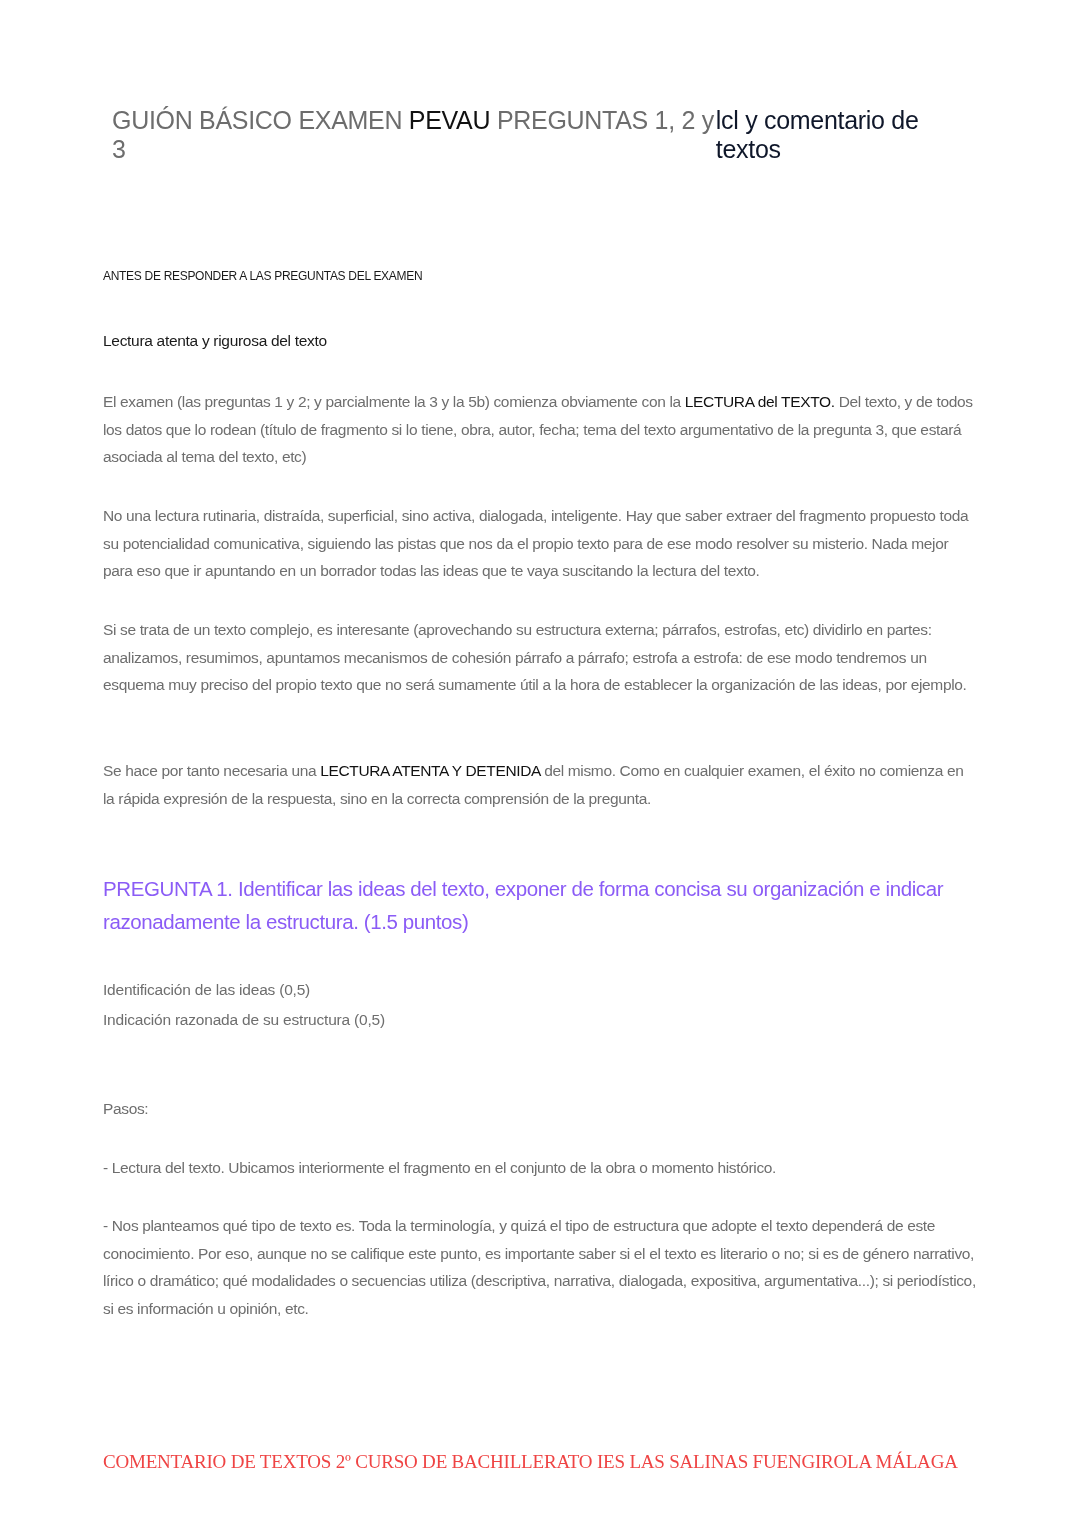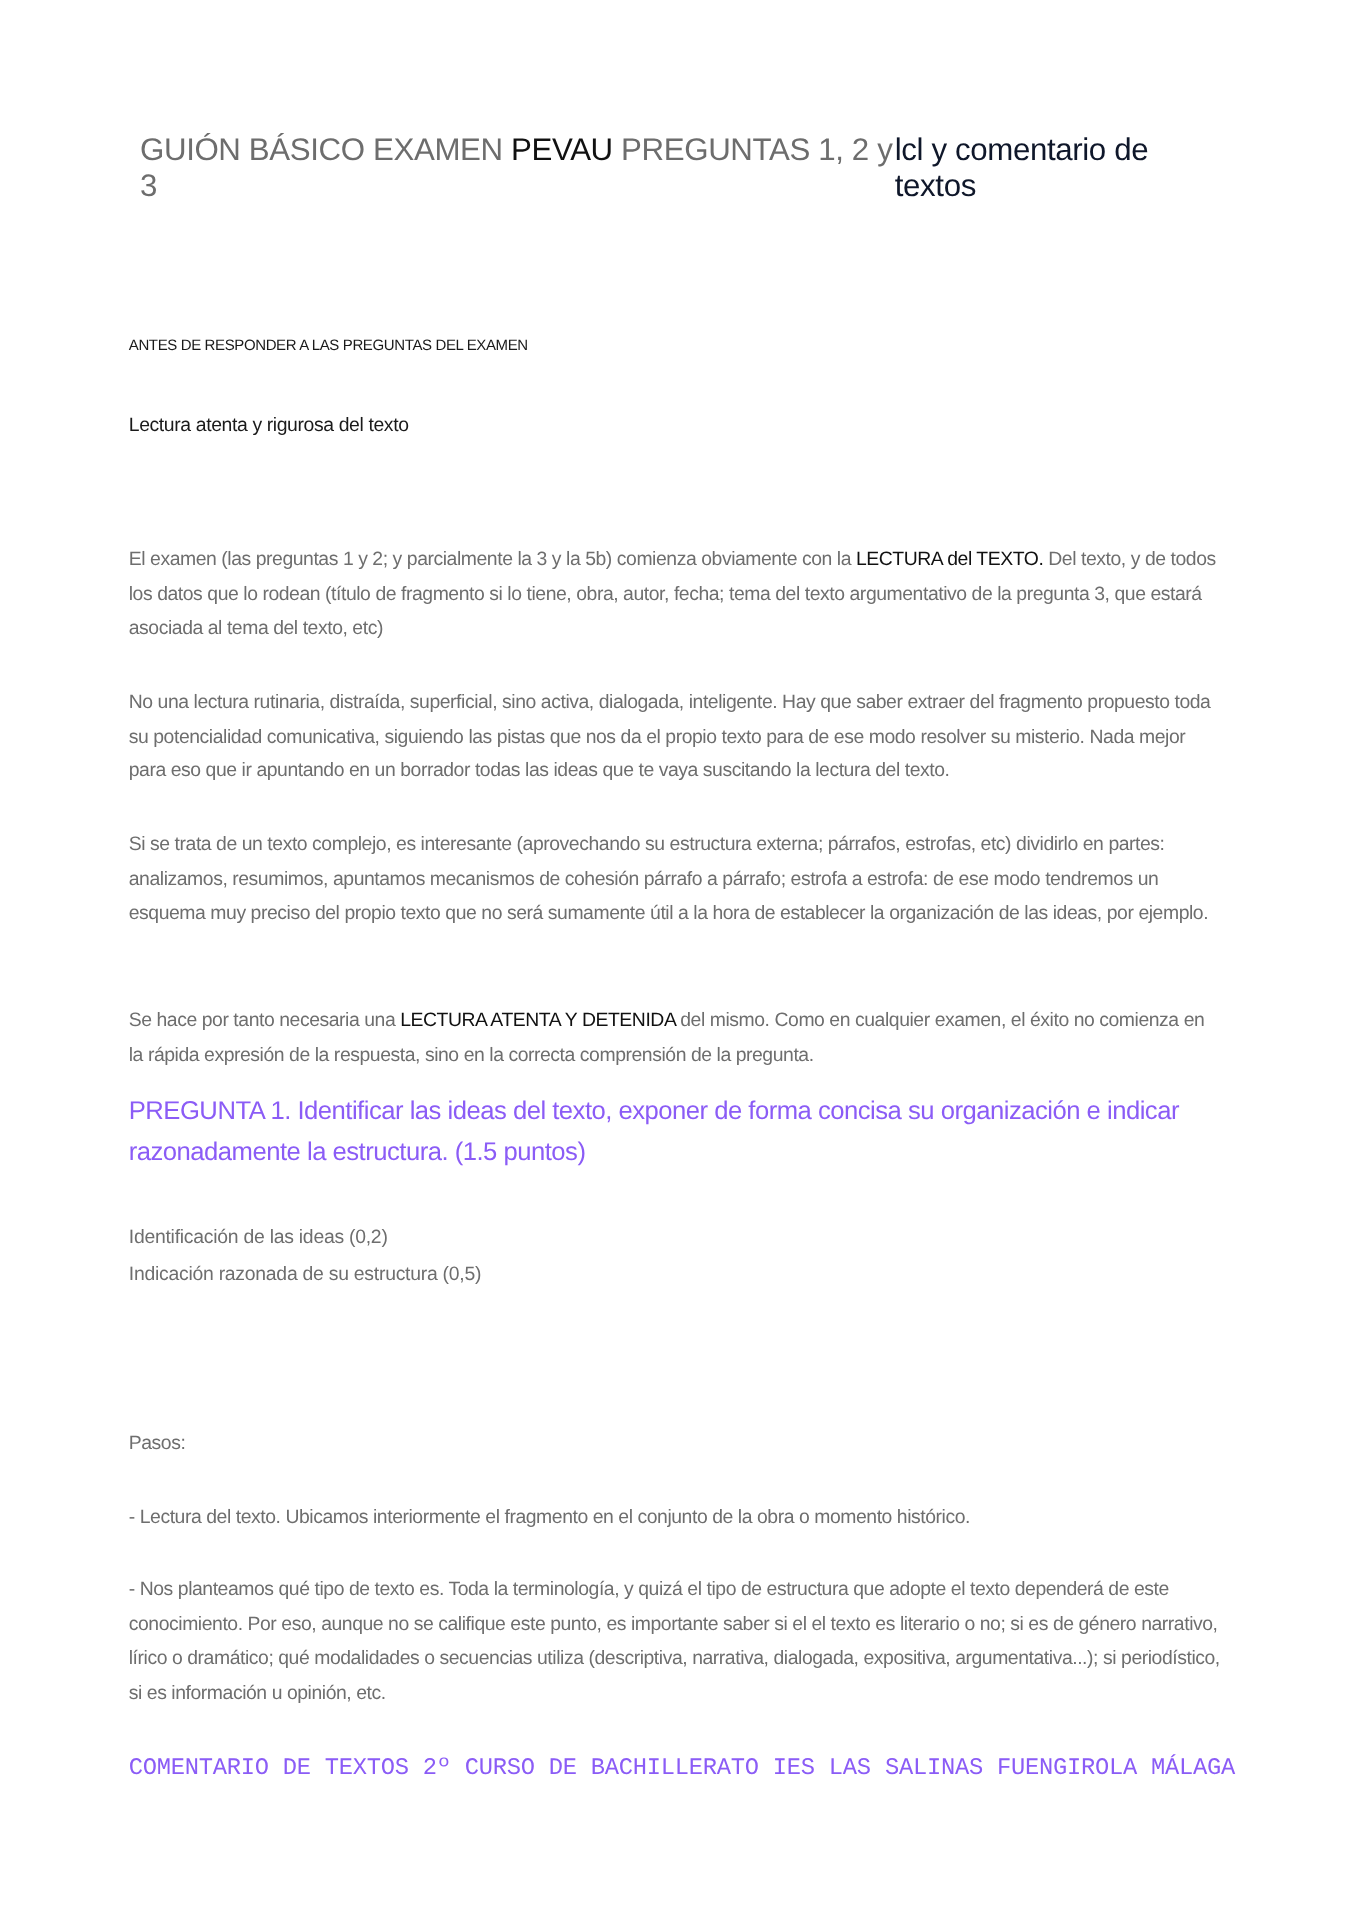--- a/index.html
+++ b/index.html
@@ -36,21 +36,20 @@
       letter-spacing: -0.3px;
     }
     .para {
       position: absolute;
       left: 103px;
       width: 875px;
       font-size: 15.5px;
       line-height: 27.5px;
       color: #6e6e6e;
       letter-spacing: -0.35px;
-      margin-top: 46px;
     }
     .para .em { color: #111111; }
     .question-title {
       position: absolute;
       left: 103px;
       width: 870px;
       font-size: 20.5px;
       line-height: 33px;
       color: #8b5cf6;
       letter-spacing: -0.4px;
@@ -59,25 +58,25 @@
       position: absolute;
       left: 103px;
       font-size: 15.5px;
       line-height: 30px;
       color: #6e6e6e;
       letter-spacing: -0.2px;
     }
     .criteria div { margin: 0; }
     .footer {
       position: absolute;
-      top: 1403px;
+      top: 1451px;
       left: 103px;
-      font-family: Liberation Mono, monospace;
+      font-family: Liberation Serif, serif;
       font-size: 19px;
-      color: #8b5cf6;
+      color: #ef4444;
       letter-spacing: -0.2px;
       white-space: nowrap;
     }
   </style>
 </head>
 <body>
 
 <div class="page-header">
   <div class="header-left"><span>GUIÓN BÁSICO EXAMEN </span><span class="em">PEVAU</span><span> PREGUNTAS 1, 2 y 3</span></div>
   <div class="header-right">lcl y comentario de textos</div>
@@ -91,21 +90,21 @@
 
 <div class="para" style="top:502px;">No una lectura rutinaria, distraída, superficial, sino activa, dialogada, inteligente. Hay que saber extraer del fragmento propuesto toda su potencialidad comunicativa, siguiendo las pistas que nos da el propio texto para de ese modo resolver su misterio. Nada mejor para eso que ir apuntando en un borrador todas las ideas que te vaya suscitando la lectura del texto.</div>
 
 <div class="para" style="top:616px;">Si se trata de un texto complejo, es interesante (aprovechando su estructura externa; párrafos, estrofas, etc) dividirlo en partes: analizamos, resumimos, apuntamos mecanismos de cohesión párrafo a párrafo; estrofa a estrofa: de ese modo tendremos un esquema muy preciso del propio texto que no será sumamente útil a la hora de establecer la organización de las ideas, por ejemplo.</div>
 
 <div class="para" style="top:757px;"><span>Se hace por tanto necesaria una </span><span class="em">LECTURA ATENTA Y DETENIDA</span><span> del mismo. Como en cualquier examen, el éxito no comienza en la rápida expresión de la respuesta, sino en la correcta comprensión de la pregunta.</span></div>
 
 <div class="question-title" style="top:872px;">PREGUNTA 1. Identificar las ideas del texto, exponer de forma concisa su organización e indicar razonadamente la estructura. (1.5 puntos)</div>
 
 <div class="criteria" style="top:975px;">
-  <div>Identificación de las ideas (0,2)</div>
+  <div>Identificación de las ideas (0,5)</div>
   <div>Indicación razonada de su estructura (0,5)</div>
 </div>
 
 <div class="para" style="top:1095px;">Pasos:</div>
 
 <div class="para" style="top:1154px;">- Lectura del texto. Ubicamos interiormente el fragmento en el conjunto de la obra o momento histórico.</div>
 
 <div class="para" style="top:1212px;">- Nos planteamos qué tipo de texto es. Toda la terminología, y quizá el tipo de estructura que adopte el texto dependerá de este conocimiento. Por eso, aunque no se califique este punto, es importante saber si el el texto es literario o no; si es de género narrativo, lírico o dramático; qué modalidades o secuencias utiliza (descriptiva, narrativa, dialogada, expositiva, argumentativa...); si periodístico, si es información u opinión, etc.</div>
 
 <div class="footer">COMENTARIO DE TEXTOS 2º CURSO DE BACHILLERATO IES LAS SALINAS FUENGIROLA MÁLAGA</div>

